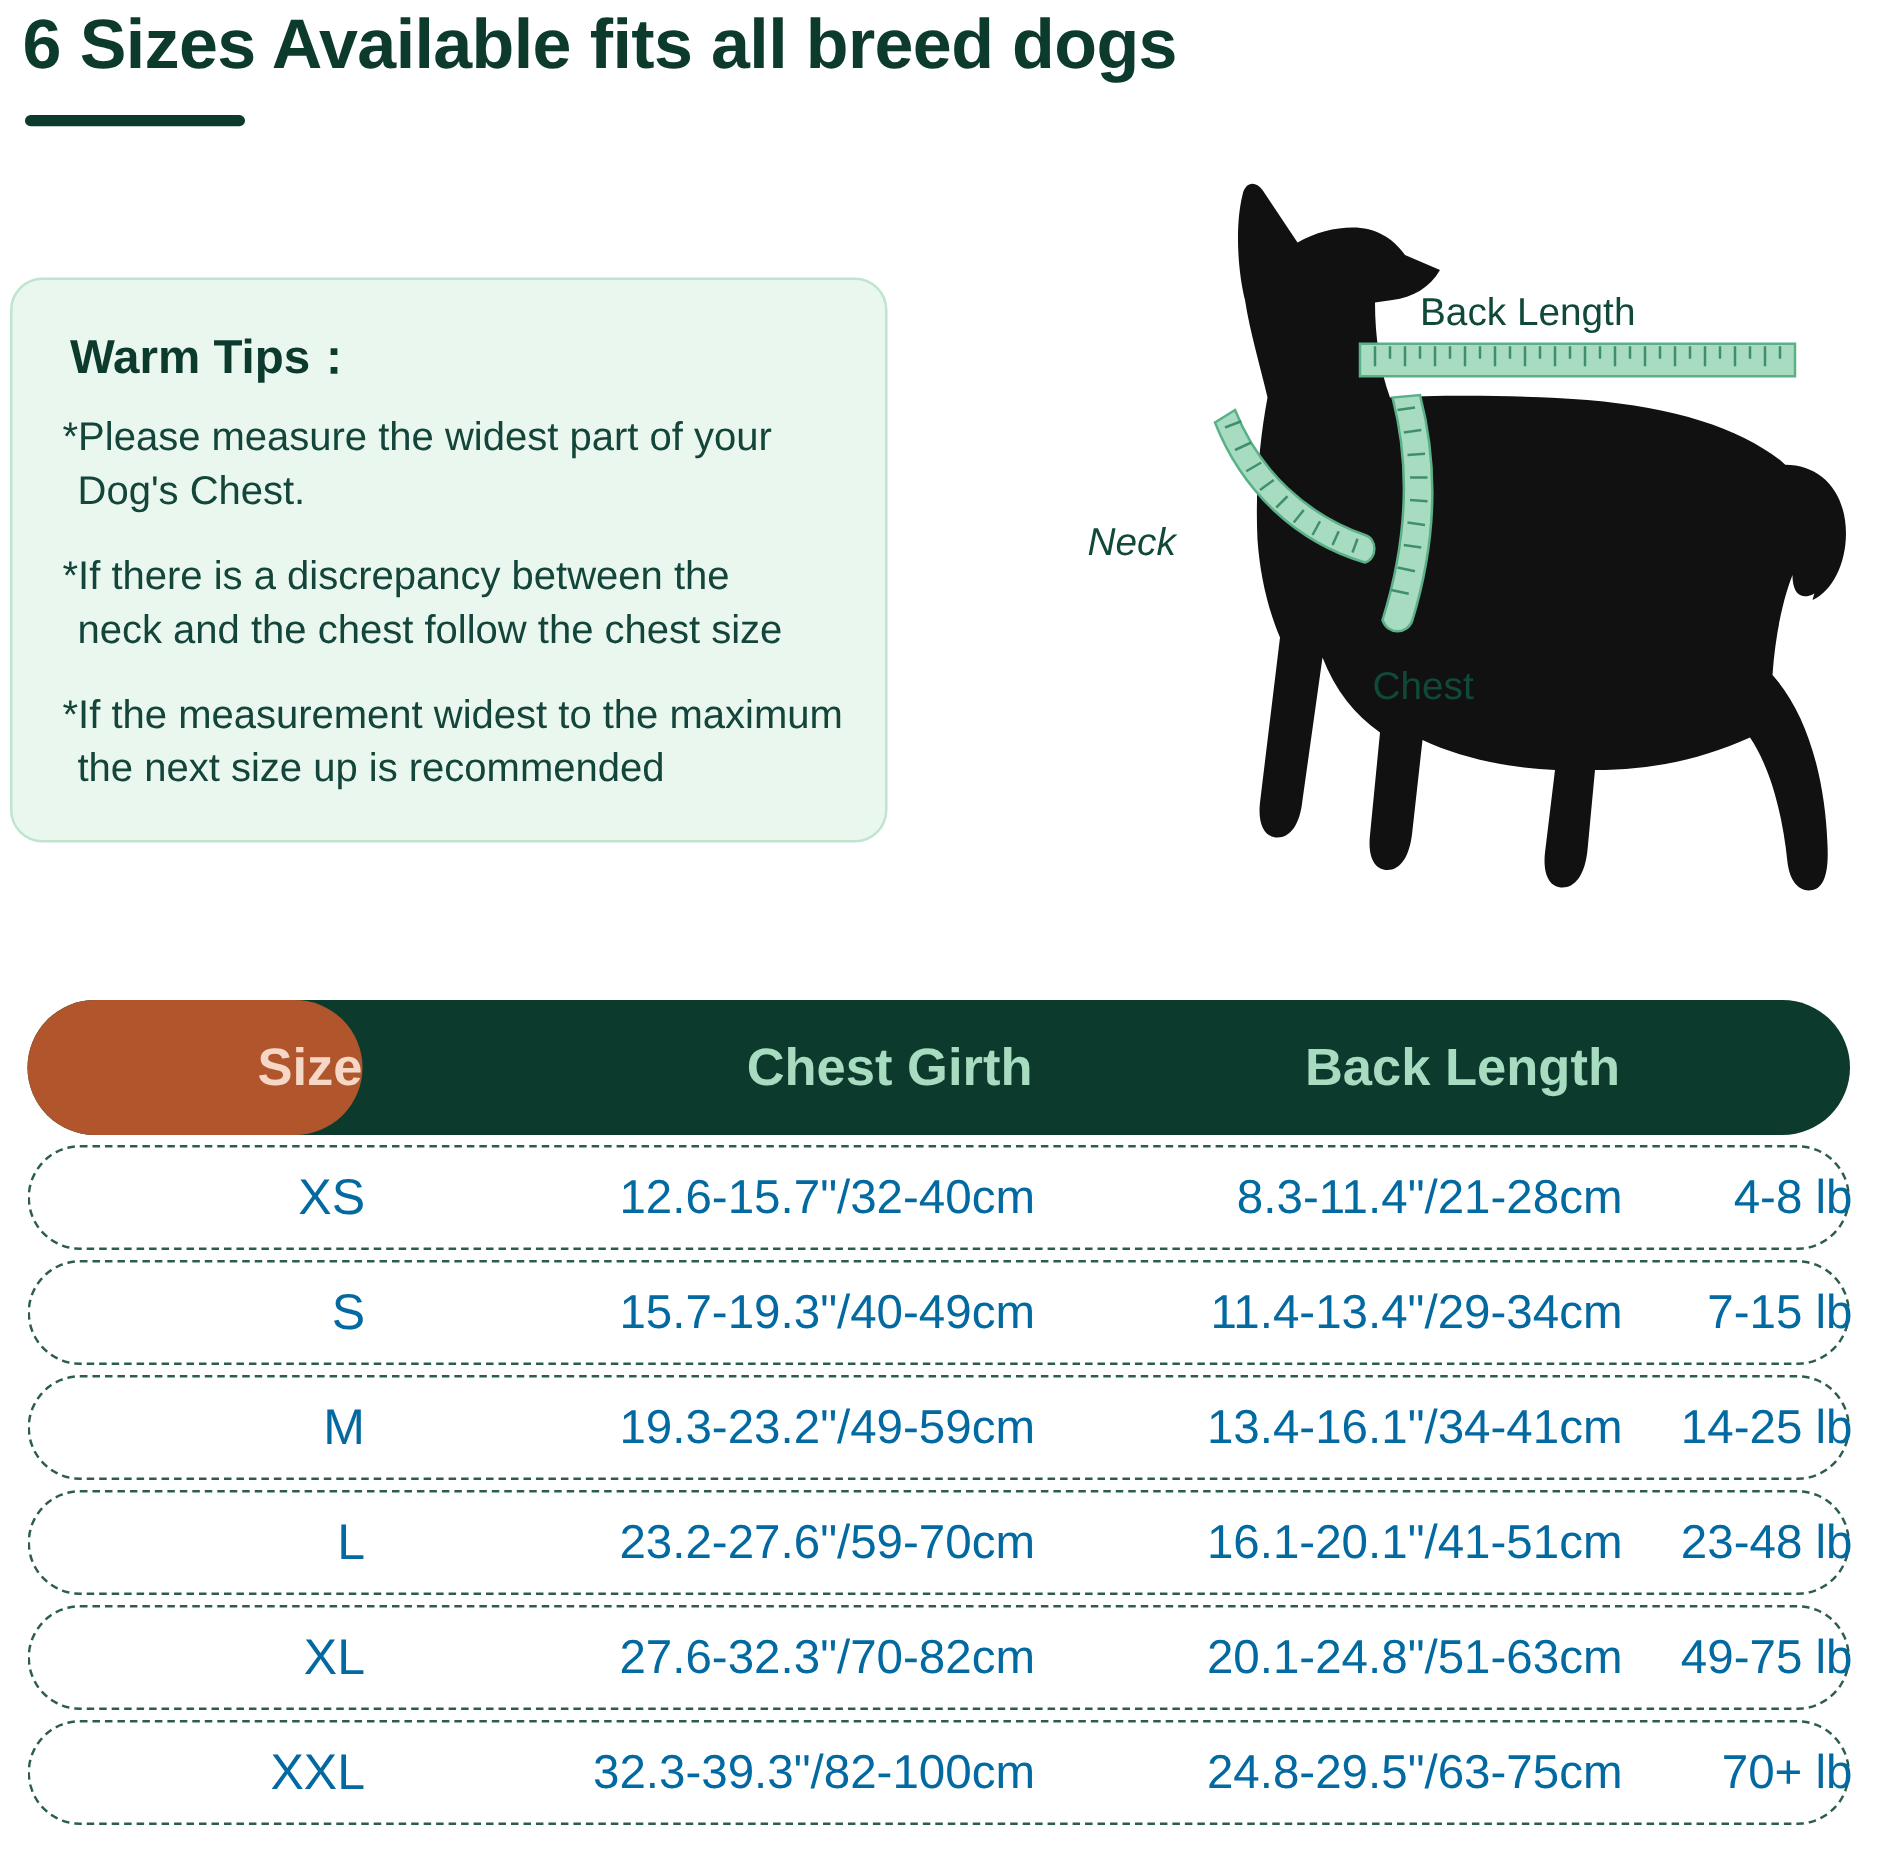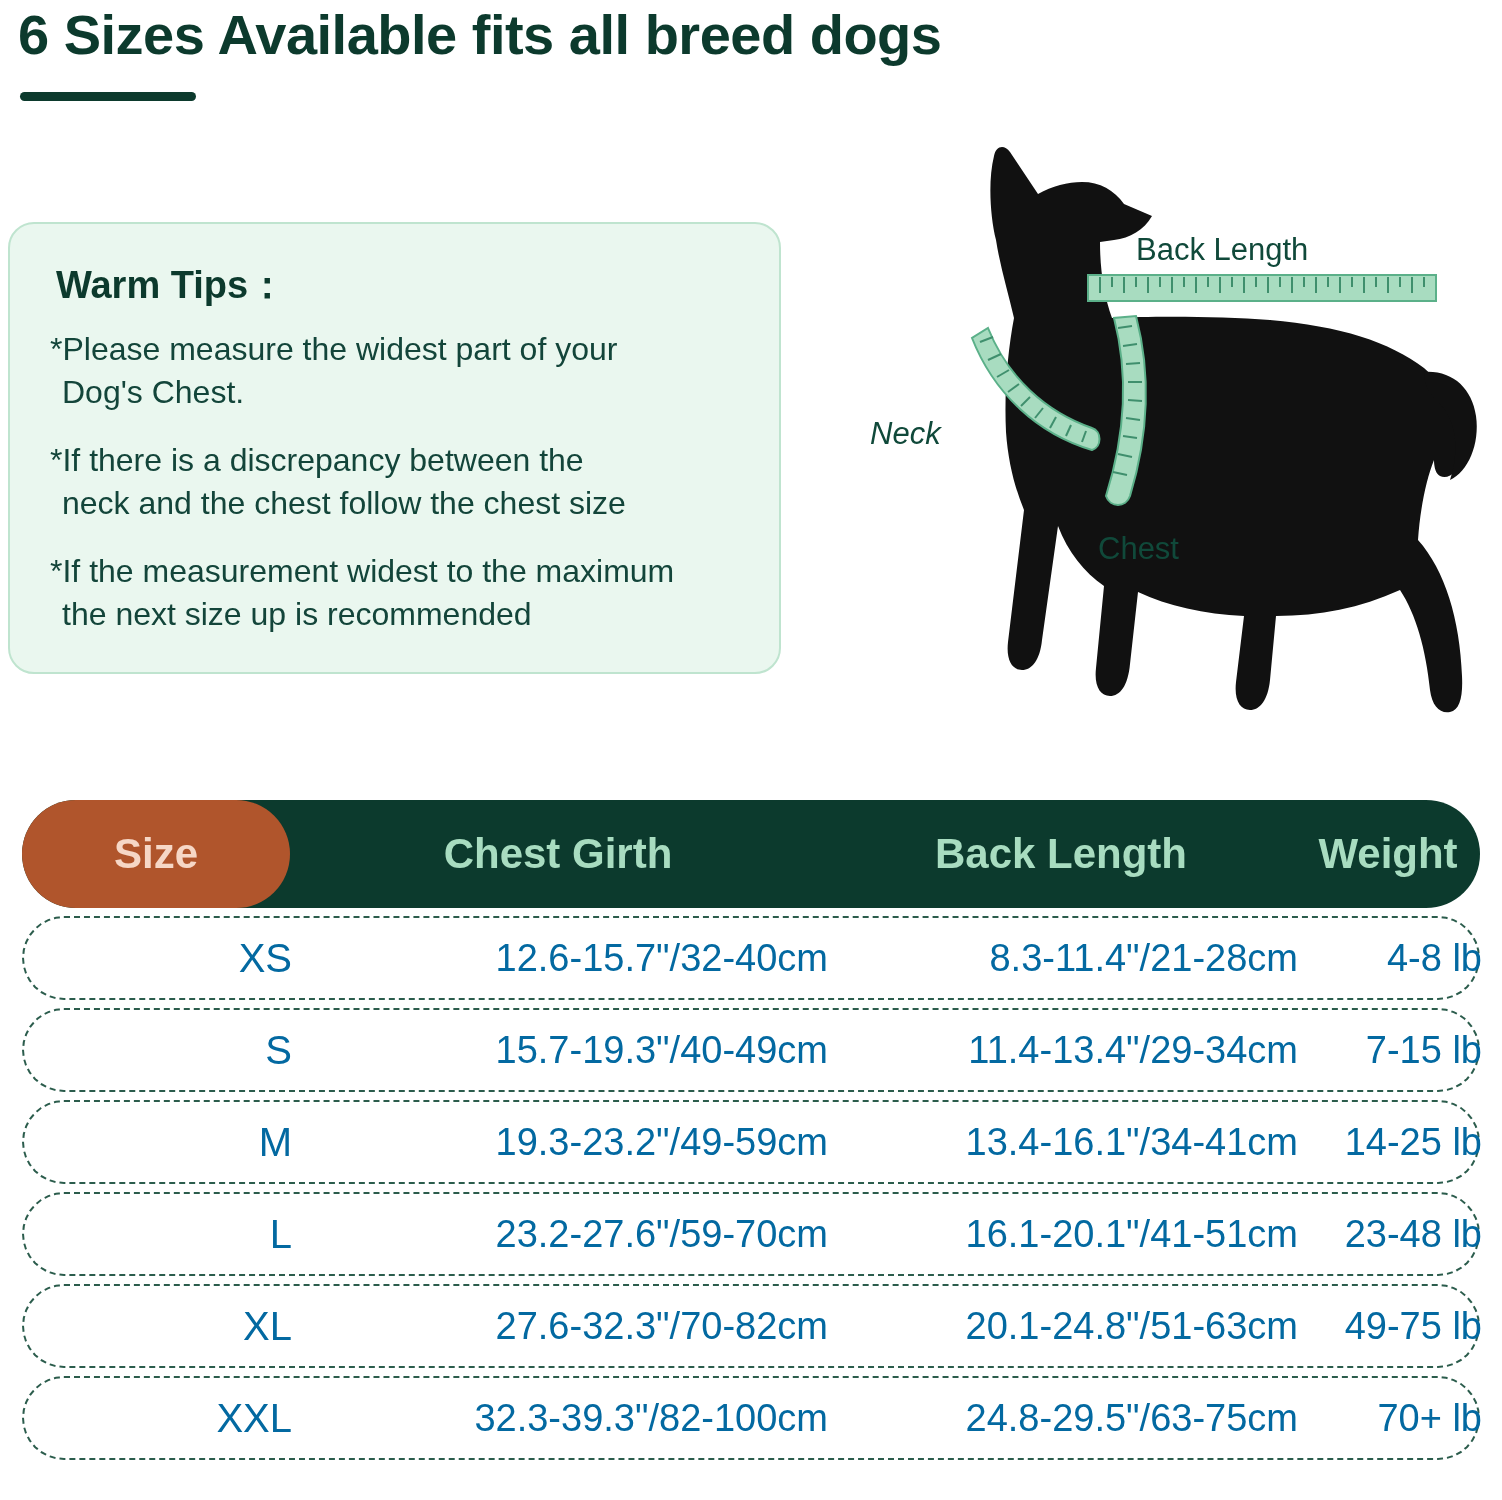--- a/index.html
+++ b/index.html
@@ -35,21 +35,21 @@
     height: 9px;
     border-radius: 5px;
     background: #0c3a2d;
   }
 
   
   .tips-box {
     position: absolute;
     left: 8px;
     top: 222px;
-    width: 773px;
+    width: 702px;
     height: 452px;
     box-sizing: border-box;
     background: #eaf7ef;
     border: 2px solid #bfe4cf;
     border-radius: 26px;
   }
   .tips-title {
     position: absolute;
     left: 46px;
     top: 36px;
@@ -118,21 +118,21 @@
     border-radius: 54px;
   }
   .th {
     position: absolute;
     top: 0;
     height: 108px;
     line-height: 108px;
     font-size: 42px;
     font-weight: bold;
     color: #a8dcc0;
-    text-align: center;
+    text-align: right;
   }
   .th.size { left: 0; width: 268px; color: #f6d7c6; }
   .th.chest { left: 268px; width: 536px; }
   .th.back { left: 804px; width: 470px; }
   .th.weight { left: 1274px; width: 184px; }
 
   .row {
     position: relative;
     height: 84px;
     margin-top: 8px;
@@ -296,21 +296,20 @@
   <div class="label lbl-neck">Neck</div>
   <div class="label lbl-chest">Chest</div>
 </div>
 
 <div class="table">
   <div class="thead">
     <div class="size-pill"></div>
     <div class="th size">Size</div>
     <div class="th chest">Chest Girth</div>
     <div class="th back">Back Length</div>
-    <div class="th weight">Weight</div>
   </div>
 
   <div class="row">
     <div class="cell size">XS</div>
     <div class="cell chest">12.6-15.7"/32-40cm</div>
     <div class="cell back">8.3-11.4"/21-28cm</div>
     <div class="cell weight">4-8 lb</div>
   </div>
   <div class="row">
     <div class="cell size">S</div>

